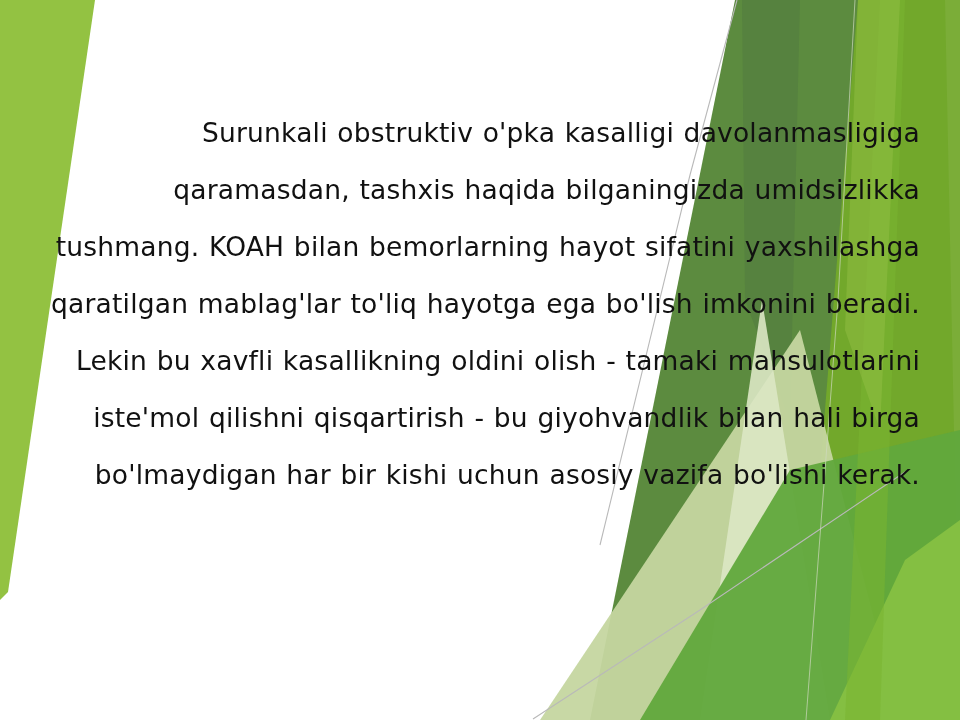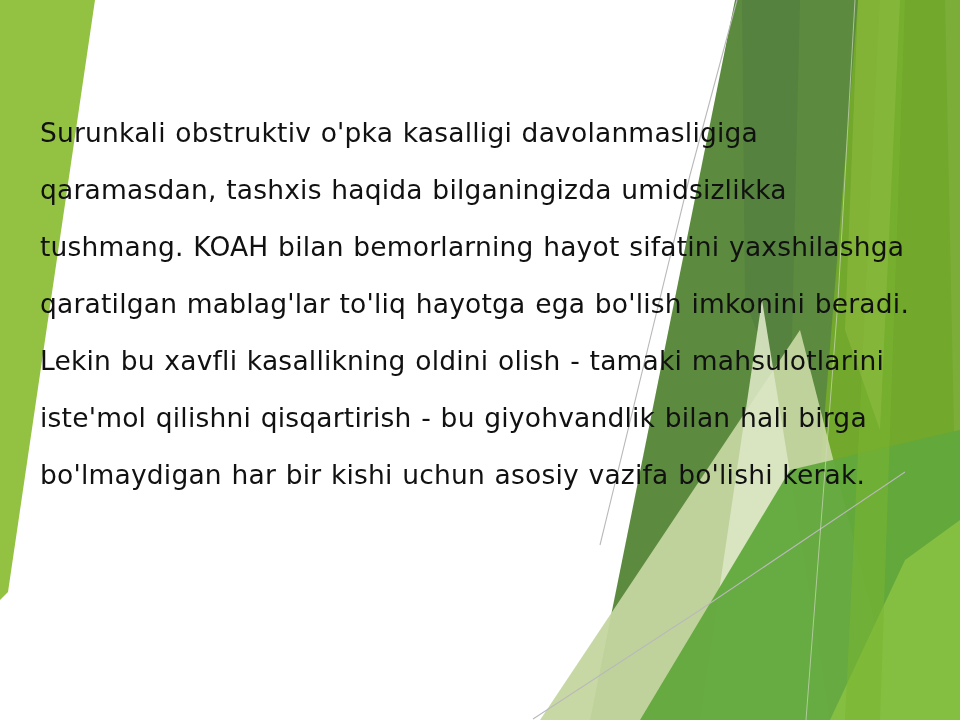--- a/index.html
+++ b/index.html
@@ -23,21 +23,21 @@
     width: 960px;
     height: 720px;
     display: block;
   }
   #body-text {
     position: absolute;
     left: 40px;
     top: 104px;
     width: 880px;
     z-index: 5;
-    text-align: left;
+    text-align: right;
     color: #111111;
     font-family: "DejaVu Sans", sans-serif;
     font-size: 26.5px;
     line-height: 57px;
     letter-spacing: 0.2px;
     word-spacing: 1px;
     white-space: pre-line;
   }
 </style>
 </head>

